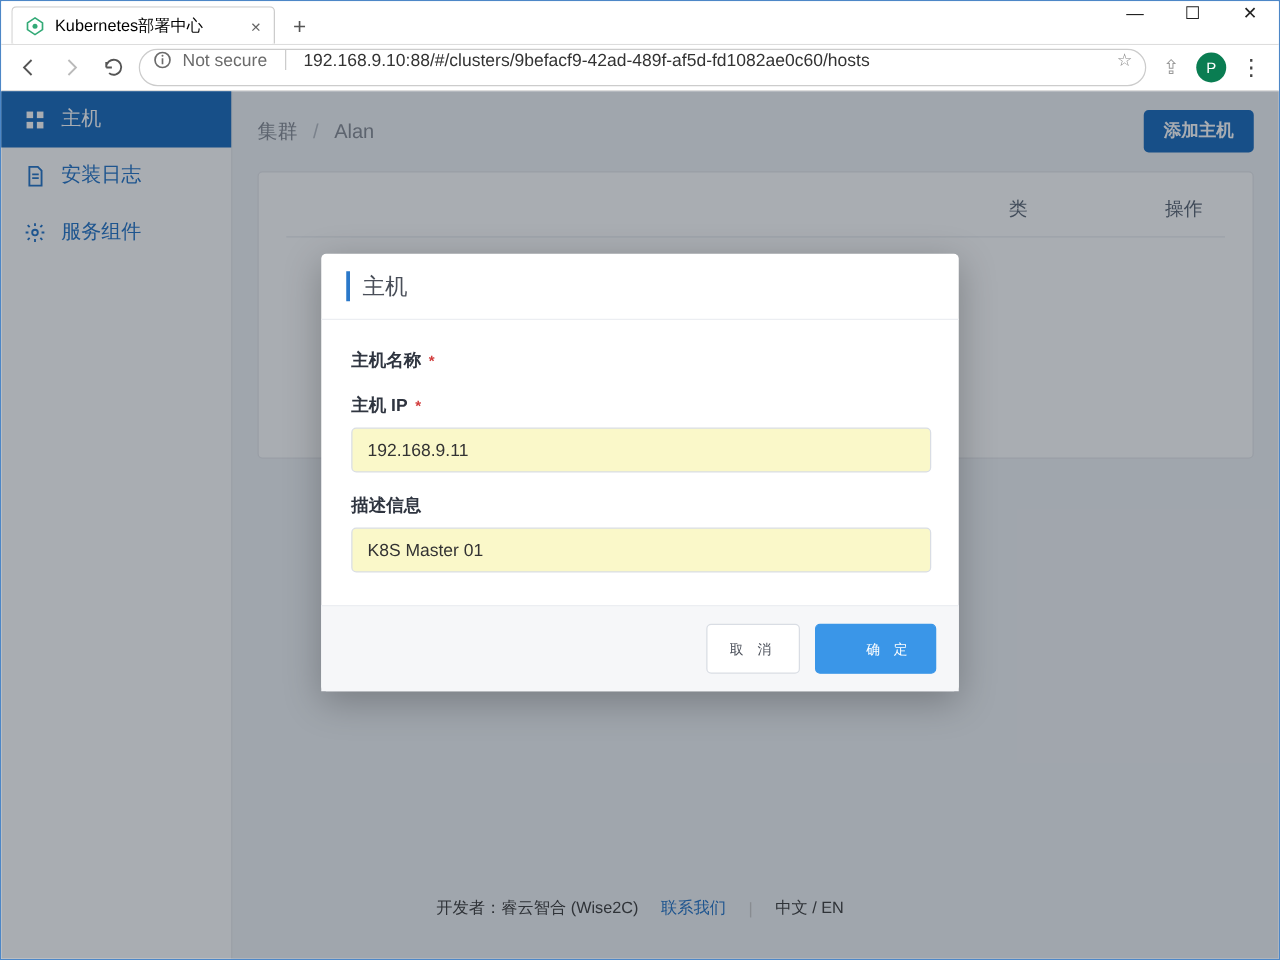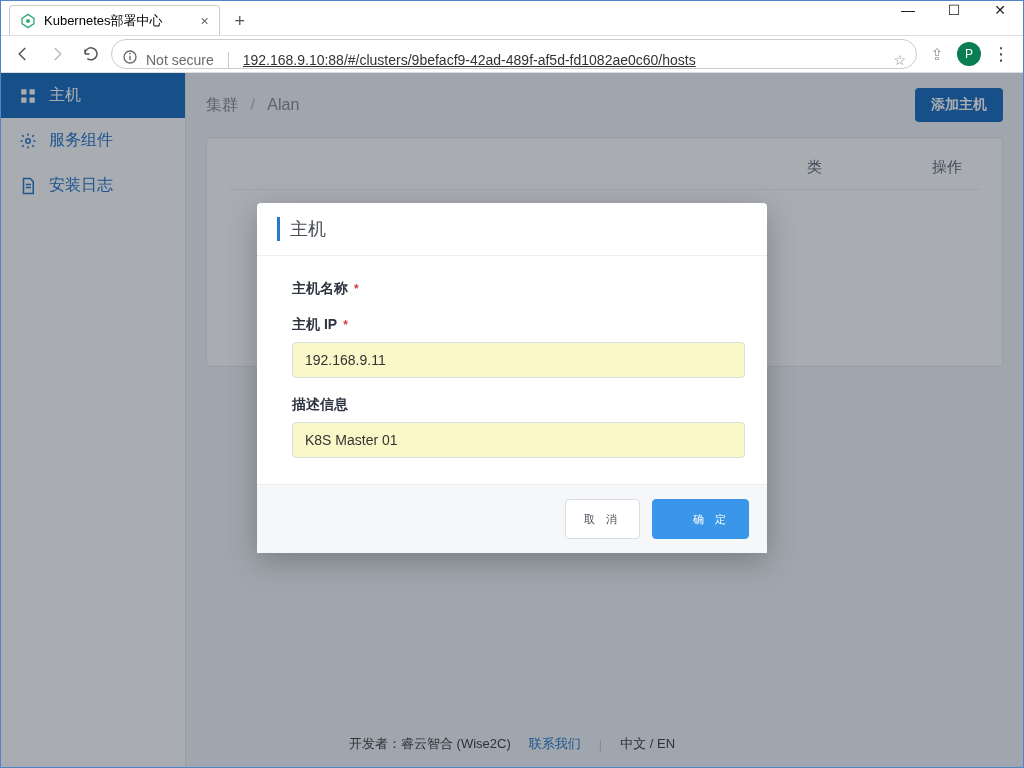--- a/index.html
+++ b/index.html
@@ -9,54 +9,54 @@
   .tabstrip { height:34px; background:#fff; display:flex; align-items:flex-end; padding-left:8px; position:relative; }
   .tab { display:flex; align-items:center; height:30px; padding:0 10px; gap:8px; border:1px solid #ccc; border-bottom:none; border-radius:4px 4px 0 0; background:#fff; font-size:13px; }
   .favicon { width:16px; height:16px; display:inline-flex; align-items:center; justify-content:center; }
   .favicon svg { width:16px; height:16px; }
   .tab-close { font-size:14px; color:#666; margin-left:30px; cursor:pointer; }
   .new-tab { width:28px; height:28px; display:flex; align-items:center; justify-content:center; color:#555; font-size:18px; margin-left:6px; cursor:pointer; }
   .win-controls { position:absolute; right:0; top:-6px; display:flex; }
   .win-btn { width:46px; height:30px; display:flex; align-items:center; justify-content:center; color:#222; font-size:14px; cursor:pointer; }
   .addrbar { height:38px; display:flex; align-items:center; padding:0 8px; gap:6px; border-top:1px solid #ddd; border-bottom:1px solid #ddd; background:#fff; }
   .nav-icon { width:28px; height:28px; display:flex; align-items:center; justify-content:center; color:#555; cursor:pointer; }
-  .addr-input-wrap { flex:1; height:30px; border:1px solid #ccc; border-radius:16px; display:flex; align-items:flex-end; padding:0 10px; gap:8px; font-size:14px; }
+  .addr-input-wrap { flex:1; height:30px; border:1px solid #ccc; border-radius:16px; display:flex; align-items:flex-start; padding:0 10px; gap:8px; font-size:14px; }
   .not-secure { color:#6b6b6b; font-size:14px; }
   .vsep { width:1px; height:16px; background:#ccc; margin:0 6px; }
-  .url-text { color:#333; font-size:14px; white-space:nowrap; overflow:hidden;text-decoration:underline; }
+  .url-text { color:#333; font-size:14px; white-space:nowrap; overflow:hidden; }
   .avatar { width:24px; height:24px; border-radius:50%; background:#0a7d52; color:#fff; display:flex; align-items:center; justify-content:center; font-size:12px; }
   .menu-dots { font-size:18px; color:#444; }
 
   
   .app { flex:1; display:flex; position:relative; background:#f2f4f7; }
   .sidebar { width:185px; background:#fff; border-right:1px solid #e5e7eb; }
   .side-item { height:45px; display:flex; align-items:center; gap:12px; padding:0 18px; color:#2a78c9; font-size:16px; cursor:pointer; }
   .side-item.active { background:#1f6fbf; color:#fff; }
   .side-icon { width:18px; height:18px; display:inline-flex; align-items:center; justify-content:center; }
   .side-icon svg { width:18px; height:18px; }
 
   .main { flex:1; padding:14px 20px 0 20px; display:flex; flex-direction:column; }
   .topbar { display:flex; align-items:center; justify-content:space-between; height:36px; margin-bottom:14px; }
   .breadcrumb { color:#8a8f98; font-size:16px; }
   .breadcrumb .sep { margin:0 8px; color:#b8bdc5; }
   .btn-primary { background:#1f6fbf; color:#fff; border:none; border-radius:4px; height:34px; padding:0 16px; font-size:14px; cursor:pointer;font-weight:bold; }
   .panel { background:#fff; border:1px solid #e7e9ed; border-radius:4px; height:230px; padding:20px 22px; }
   .panel-head { display:flex; justify-content:flex-end; color:#606a78; font-size:15px; border-bottom:1px solid #eceef2; padding-bottom:12px; gap:50px; }
   .panel-head span:last-child { margin-right:18px; }
 
-  .footer { position:absolute; bottom:14px; left:50%; transform:translateX(-50%); color:#444; font-size:13px; display:flex; gap:18px; align-items:center; }
+  .footer { position:absolute; bottom:32px; left:50%; transform:translateX(-50%); color:#444; font-size:13px; display:flex; gap:18px; align-items:center; }
   .footer a { color:#2a78c9; text-decoration:none; cursor:pointer; }
   .footer .fsep { color:#ccc; }
 
   
   .overlay { position:absolute; inset:0; background:rgba(10,20,35,0.35); display:flex; align-items:flex-start; justify-content:center; padding-top:130px; }
   .modal { width:510px; background:#fff; border-radius:4px; box-shadow:0 8px 30px rgba(0,0,0,0.25); display:flex; flex-direction:column; }
   .modal-header { padding:14px 20px; border-bottom:1px solid #eceef2; color:#4a4f59; font-size:18px; }
   .modal-title-bar { border-left:3px solid #2a78c9; padding-left:10px; }
-  .modal-body { padding:24px 22px 8px 35px; }
+  .modal-body { padding:24px 22px 8px 24px; }
   .field { margin-bottom:18px; }
   .field-label { font-size:14px; font-weight:600; color:#2f3540; margin-bottom:8px; display:flex; align-items:center; gap:6px; }
   .req { color:#d23c3c; font-size:12px; }
   .input { width:100%; height:36px; border:1px solid #d9dde4; border-radius:4px; padding:0 12px; font-size:14px; background:#faf8c9; color:#333; }
   .modal-footer { background:#f6f7f9; padding:14px 18px; display:flex; justify-content:flex-end; gap:12px; border-top:1px solid #eceef2; }
   .btn { height:40px; padding:0 18px; border-radius:4px; font-size:11px; cursor:pointer; letter-spacing:4px; }
   .btn-default { background:#fff; border:1px solid #d9dde4; color:#4a4f59; }
   .btn-blue { background:#3a96e8; color:#fff; border:1px solid #3a96e8;padding-left:40px; }
 </style>
 </head>
@@ -129,35 +129,35 @@
               <rect x="14" y="3" width="7" height="7" fill="#fff"></rect>
               <rect x="3" y="14" width="7" height="7" fill="#fff"></rect>
               <rect x="14" y="14" width="7" height="7" fill="#fff"></rect>
             </svg>
         </span>
         <span>主机</span>
       </div>
       <div class="side-item">
         <span class="side-icon">
           <svg viewBox="0 0 24 24">
-              <circle cx="12" cy="12" r="3" fill="none" stroke="#2a78c9" stroke-width="2"></circle>
-              <path d="M12 2v3M12 19v3M4.2 4.2l2.1 2.1M17.7 17.7l2.1 2.1M2 12h3M19 12h3M4.2 19.8l2.1-2.1M17.7 6.3l2.1-2.1" stroke="#2a78c9" stroke-width="2"></path>
-            </svg>
-        </span>
-        <span>服务组件</span>
-      </div>
-      <div class="side-item">
-        <span class="side-icon">
-          <svg viewBox="0 0 24 24">
               <path d="M6 2h9l4 4v16H6z" fill="none" stroke="#2a78c9" stroke-width="2"></path>
               <line x1="9" y1="10" x2="16" y2="10" stroke="#2a78c9" stroke-width="2"></line>
               <line x1="9" y1="14" x2="16" y2="14" stroke="#2a78c9" stroke-width="2"></line>
             </svg>
         </span>
         <span>安装日志</span>
+      </div>
+      <div class="side-item">
+        <span class="side-icon">
+          <svg viewBox="0 0 24 24">
+              <circle cx="12" cy="12" r="3" fill="none" stroke="#2a78c9" stroke-width="2"></circle>
+              <path d="M12 2v3M12 19v3M4.2 4.2l2.1 2.1M17.7 17.7l2.1 2.1M2 12h3M19 12h3M4.2 19.8l2.1-2.1M17.7 6.3l2.1-2.1" stroke="#2a78c9" stroke-width="2"></path>
+            </svg>
+        </span>
+        <span>服务组件</span>
       </div>
     </div>
 
     <div class="main">
       <div class="topbar">
         <div class="breadcrumb">
           <span style="cursor:pointer">集群</span>
           <span class="sep">/</span>
           <span>Alan</span>
         </div>

